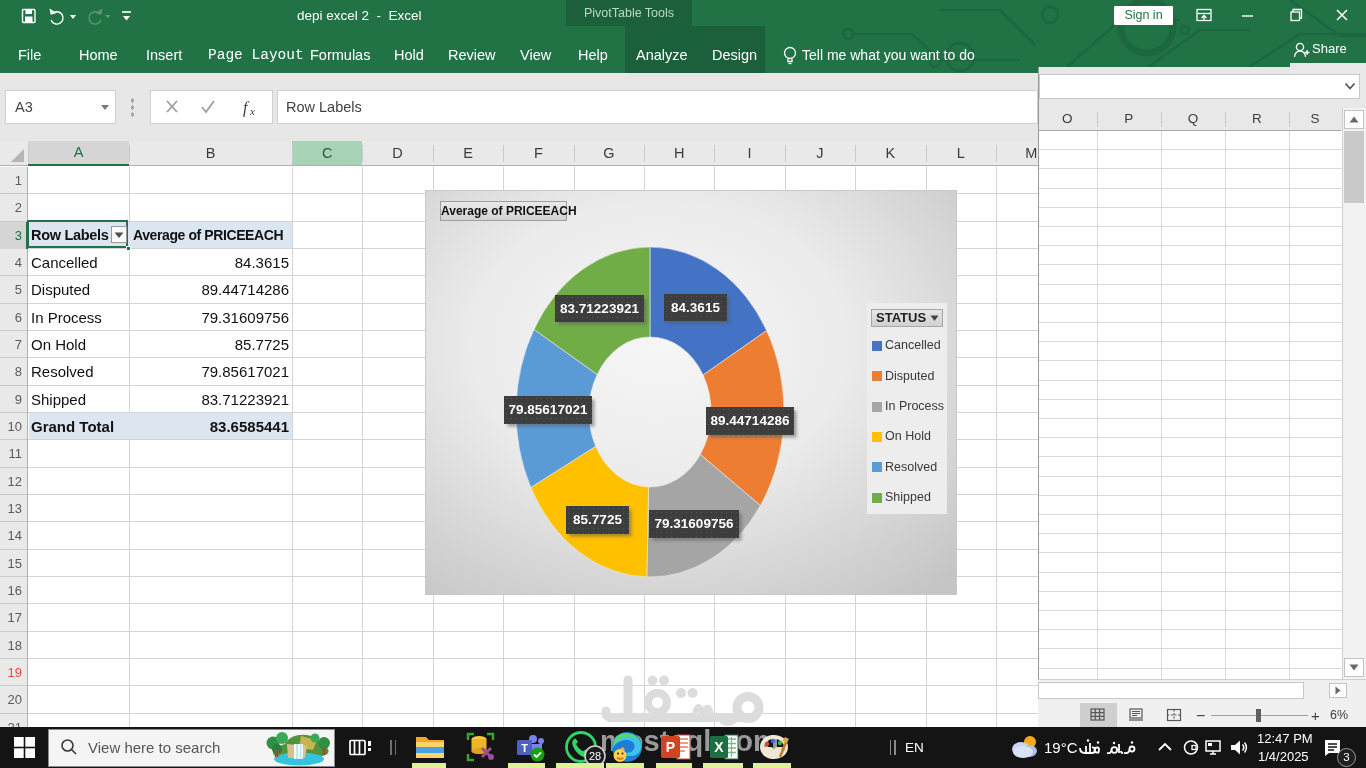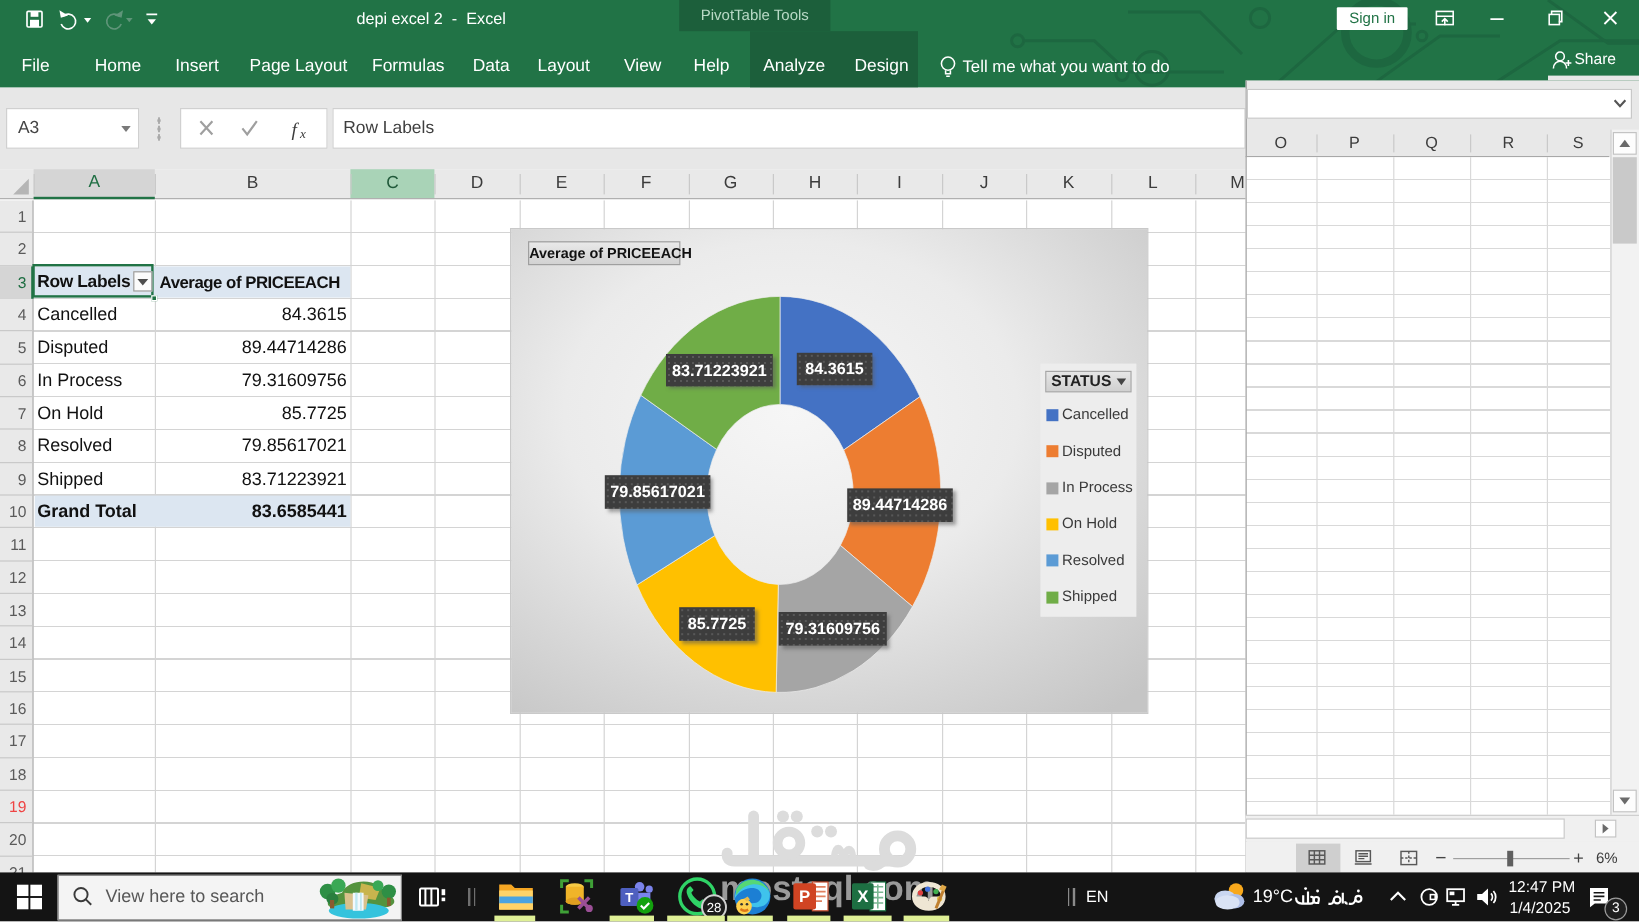--- a/index.html
+++ b/index.html
@@ -67,24 +67,24 @@
         <path d="M14 15 v-5 m-2.5 2 l2.5-2.5 2.5 2.5"></path>
       <path d="M52 10 h11" stroke-width="1.4"></path>
       <rect x="101" y="6" width="8.5" height="8.5"></rect>
         <path d="M103 6 v-2.5 h8.5 v8.5 h-2.5"></path>
       <path d="M147 4 l10 10 m0 -10 l-10 10" stroke-width="1.5"></path>
     </g>
   </svg>
   <div class="tab" style="left:18px;top:47px;">File</div>
   <div class="tab" style="left:79px;top:47px;">Home</div>
   <div class="tab" style="left:146px;top:47px;">Insert</div>
-  <div class="tab" style="left:208px;top:47px;">Page Layout</div>
+  <div class="tab" style="left:208px;top:47px;font-family:Liberation Mono, monospace;">Page Layout</div>
   <div class="tab" style="left:310px;top:47px;">Formulas</div>
-  <div class="tab" style="left:394px;top:47px;">Data</div>
-  <div class="tab" style="left:448px;top:47px;">Layout</div>
+  <div class="tab" style="left:394px;top:47px;">Hold</div>
+  <div class="tab" style="left:448px;top:47px;">Review</div>
   <div class="tab" style="left:520px;top:47px;">View</div>
   <div class="tab" style="left:578px;top:47px;">Help</div>
   <div class="tab" style="left:636px;top:47px;">Analyze</div>
   <div class="tab" style="left:712px;top:47px;">Design</div>
 
   <svg class="abs" style="left:782px;top:44px;width:16px;height:24px;" viewBox="0 0 16 24">
     <g fill="none" stroke="#fff" stroke-width="1.3">
       <circle cx="8" cy="9" r="5.5"></circle>
         <path d="M6 14.5 v3 h4 v-3"></path>
         <path d="M6.5 19.5 h3"></path>

